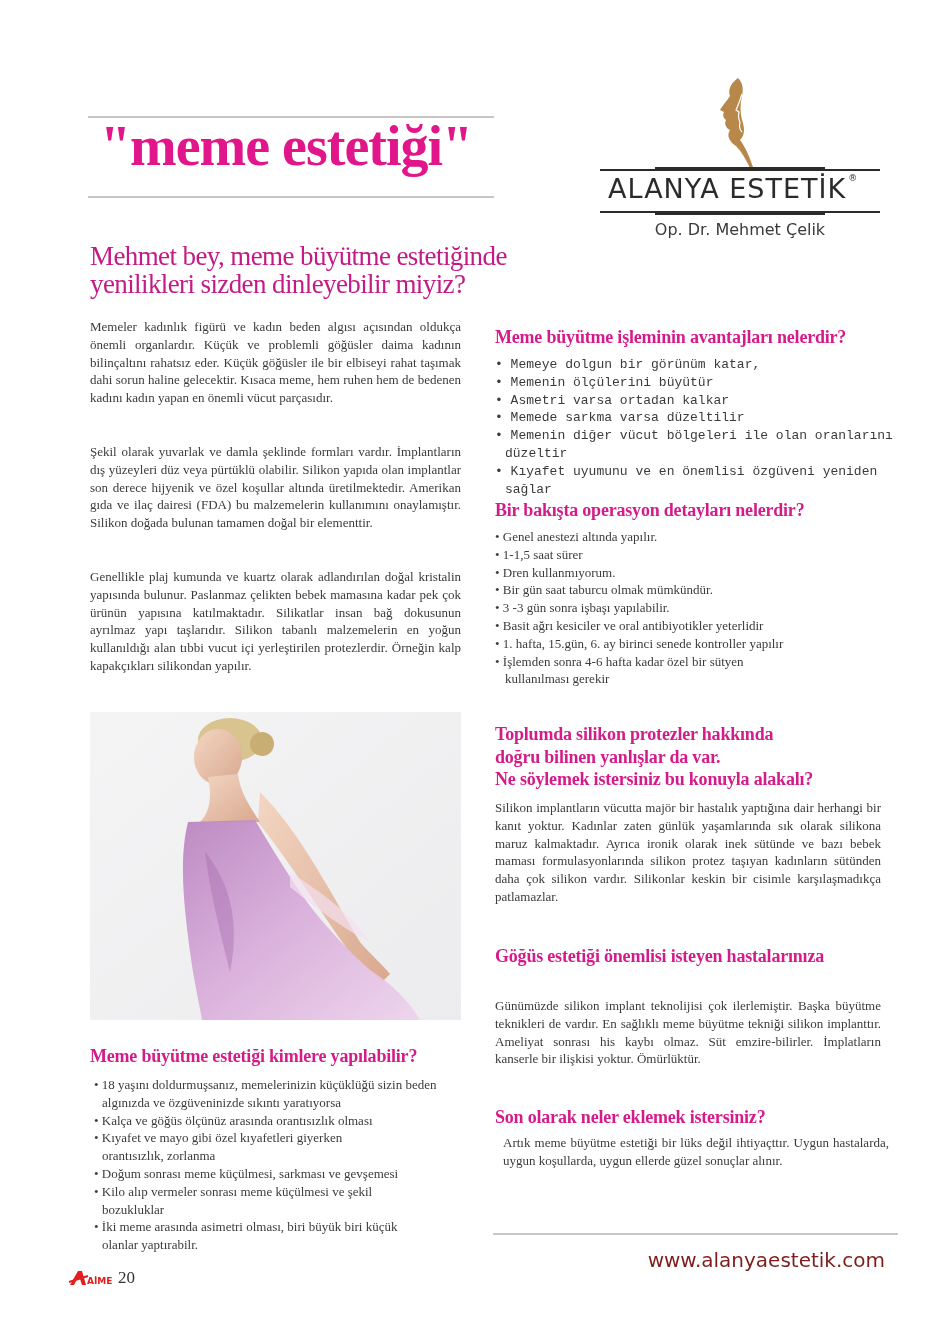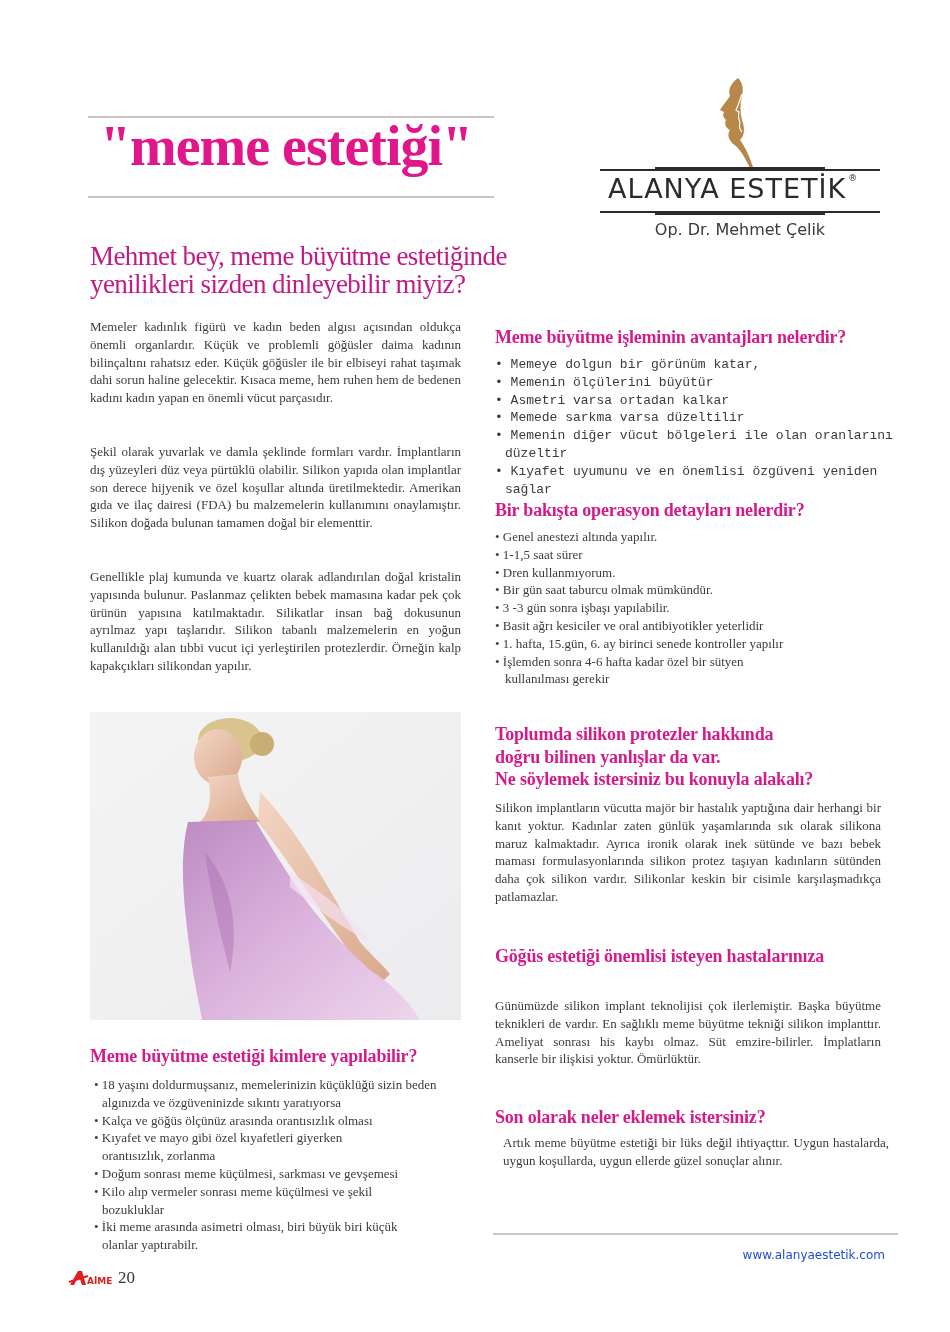--- a/index.html
+++ b/index.html
@@ -30,21 +30,21 @@
   .sec-h { position:absolute; font-size:18px; font-weight:bold; color:#d41b8a; line-height:22.5px; letter-spacing:-0.2px; white-space:nowrap; }
 
   ul.blist { position:absolute; list-style:none; font-size:13px; line-height:17.8px; color:#3b3b3b; }
   ul.blist li { padding-left:10px; text-indent:-10px; }
   ul.blist li::before { content:"• "; }
   ul.blist.wide li { padding-left:12px; text-indent:-8px; }
 
   #photo { left:90px; top:712px; width:371px; height:308px; overflow:hidden; background:#f1f1f2; }
 
   #footer-rule { left:493px; top:1233px; width:405px; height:2px; background:#cbc5c7; }
-  #footer-url { left:640px; top:1248px; width:245px; text-align:right; font-family:"DejaVu Sans", sans-serif; font-size:12px; color:#1d4ed8; white-space:nowrap; }
+  #footer-url { left:640px; top:1248px; width:245px; text-align:right; font-family:"DejaVu Sans", sans-serif; font-size:20px; color:#7f1d1d; white-space:nowrap; }
 
   #page-mark { left:68px; top:1268px; height:20px; }
   #page-logo { position:absolute; left:0; top:2px; width:50px; height:16px; }
   #page-num { position:absolute; left:50px; top:0px; font-size:17px; color:#333; }
 </style>
 </head>
 <body>
 
 <div class="rule" style="left:88px; top:116px; width:406px;"></div>
 <div id="main-title" class="abs">"meme estetiği"</div>

